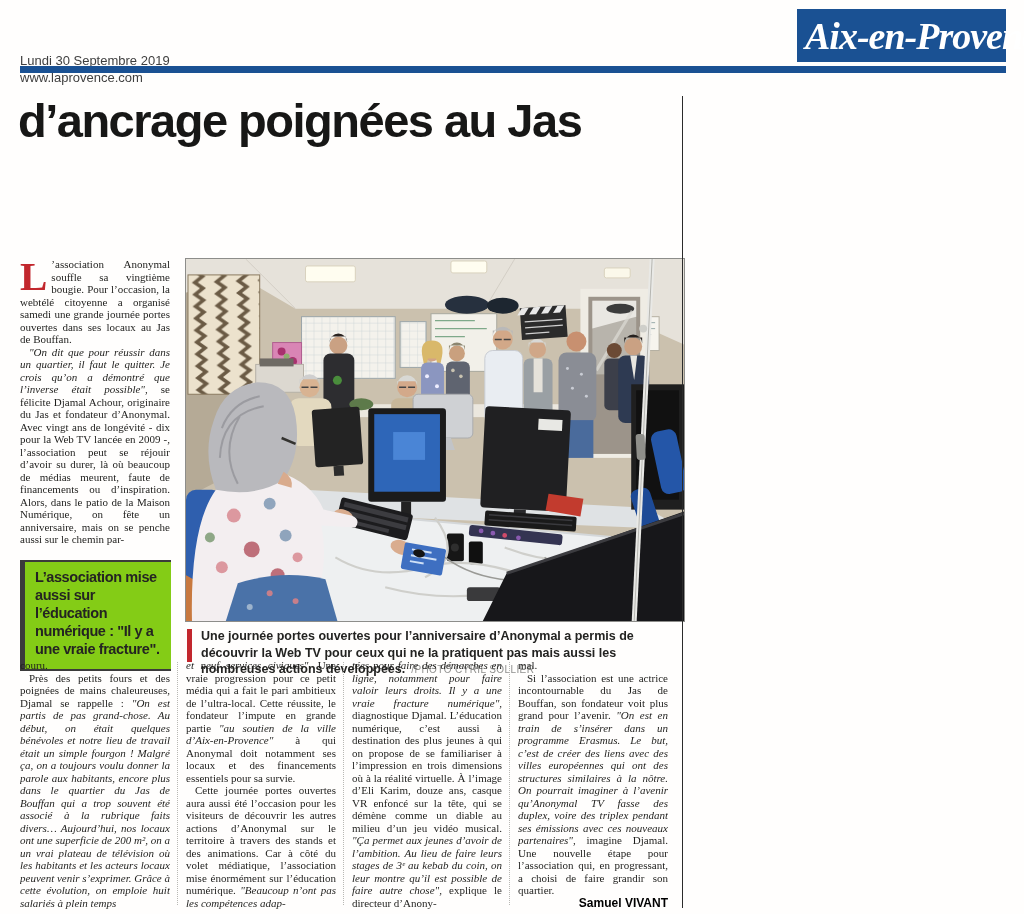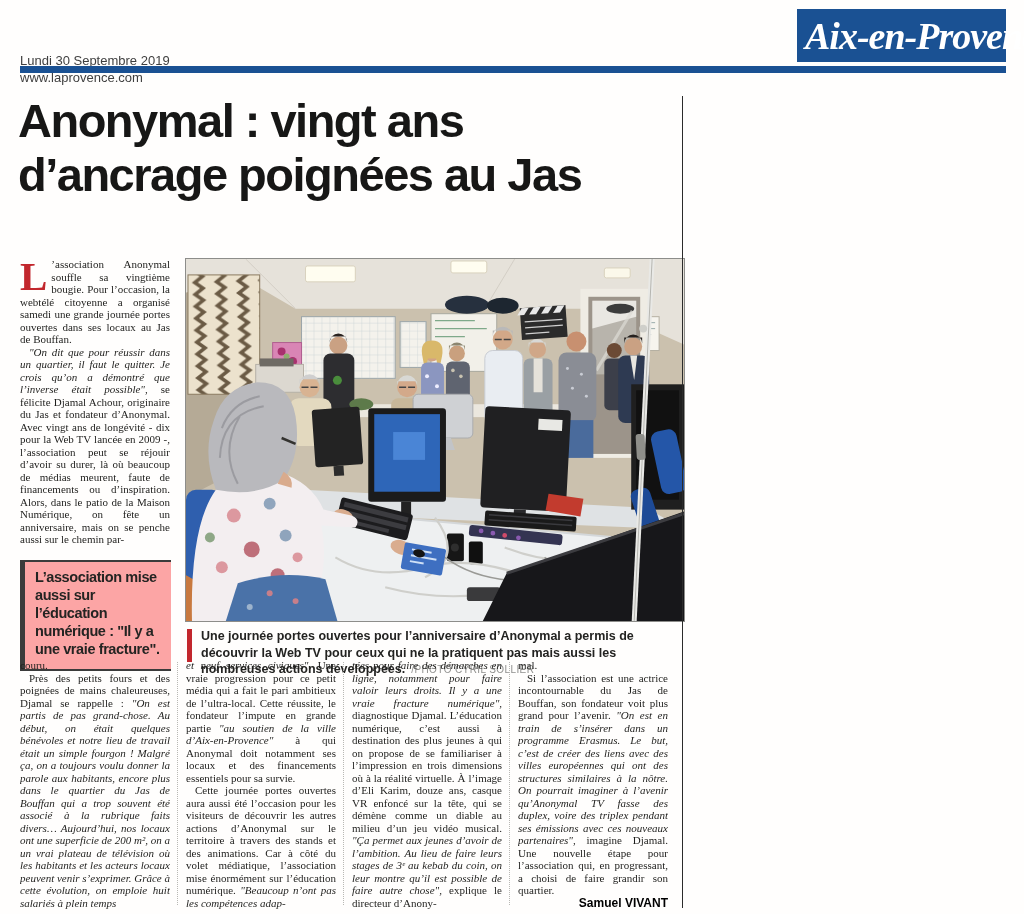--- a/index.html
+++ b/index.html
@@ -39,21 +39,21 @@
   .col-bottom{top:659px;height:250px;}
   .c1{left:20px;} .c2{left:186px;} .c3{left:352px;} .c4{left:518px;}
   .colsep{position:absolute;top:662px;height:243px;width:0;border-left:1px dotted #b8b8b4;}
   .sep1{left:177px;} .sep2{left:343px;} .sep3{left:509px;}
   .right-rule{position:absolute;left:682px;top:96px;width:1px;height:812px;background:var(--rule-dark);}
   .byline{text-align:right;font-family:"Liberation Sans",sans-serif;font-weight:700;font-size:12px;
         margin-top:10px;color:#000000;}
   
   .pull-quote{position:absolute;left:20px;top:560px;width:151px;min-height:96px;
         border-left:5px solid #3b3b3b;border-top:2px solid #3b3b3b;border-bottom:2px solid #3b3b3b;
-        background:#fca5a5;padding:7px 4px 10px 10px;
+        background:#84cc16;padding:7px 4px 10px 10px;
         font-family:"Liberation Sans",sans-serif;font-weight:700;font-size:14.5px;line-height:1.24;
         letter-spacing:-0.4px;color:#242422;}
   
   .photo-frame{position:absolute;left:185px;top:258px;width:500px;height:364px;
         border:1px solid #8d8d8a;background:#cfc6b6;}
   .photo-frame svg{display:block;width:100%;height:100%;}
   .caption-row{position:absolute;left:187px;top:628px;width:498px;display:flex;}
   .caption-bar{flex:0 0 5px;height:33px;background:var(--accent-red);margin-right:9px;margin-top:1px;}
   .caption-text{font-family:"Liberation Sans",sans-serif;font-weight:700;font-size:12.5px;
         line-height:1.32;color:#232321;}
@@ -69,21 +69,20 @@
     <div>Lundi 30 Septembre 2019</div>
     <div>www.laprovence.com</div>
   </div>
   <div class="header-rule"></div>
   <div class="section-banner">
     <span class="section-title">Aix-en-Provence</span>
 
   </div>
 
   <div class="headline">
-    <div>Anonymal : vingt ans</div>
     <div>d’ancrage poignées au Jas</div>
   </div>
 
   <div class="bodycol col1-top">
     <p><span class="dropcap">L</span><span><span>’association Anonymal souffle sa vingtième bougie. Pour l’occasion, la webtélé citoyenne a organisé samedi une grande journée portes ouvertes dans ses locaux au Jas de Bouffan.</span></span></p>
     <p class="indent"><em>"On dit que pour réussir dans un quartier, il faut le quitter. Je crois qu’on a démontré que l’inverse était possible"</em><span>, se félicite Djamal Achour, originaire du Jas et fondateur d’Anonymal. Avec vingt ans de longévité - dix pour la Web TV lancée en 2009 -, l’association peut se réjouir d’avoir su durer, là où beaucoup de médias meurent, faute de financements ou d’inspiration. Alors, dans le patio de la Maison Numérique, on fête un anniversaire, mais on se penche aussi sur le chemin par-</span></p>
   </div>
 
   <div class="photo-frame">
     <svg viewBox="0 0 500 364" preserveAspectRatio="none">

